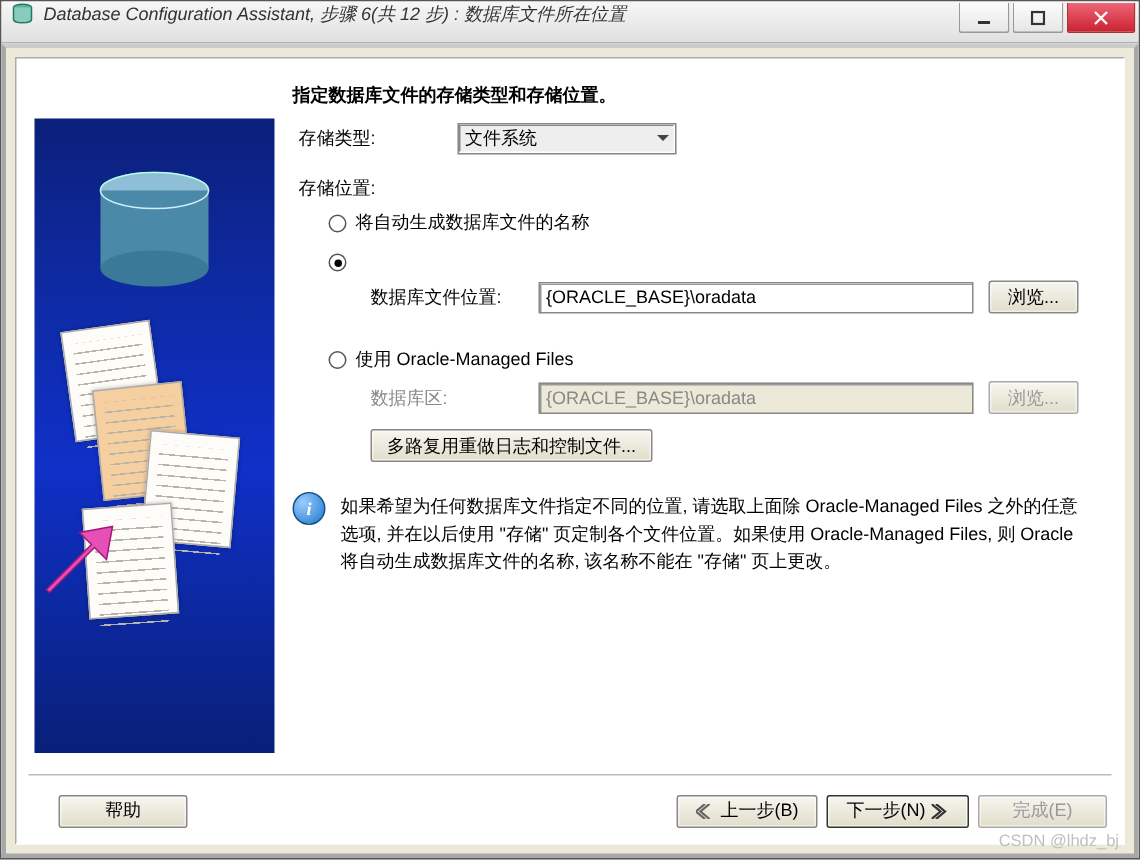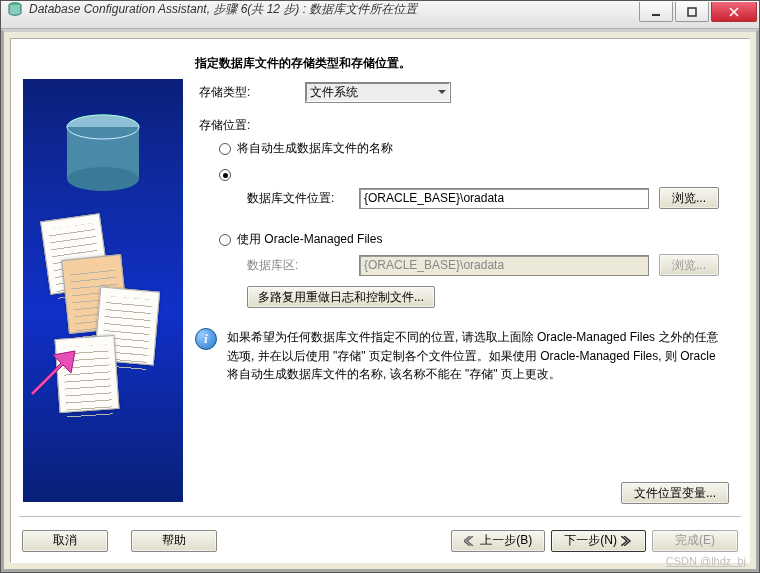--- a/index.html
+++ b/index.html
@@ -34,21 +34,21 @@
 .btn.disabled { color:#999; border-color:#aaa; }
 .radio { width:12px; height:12px; border:1px solid #555; border-radius:50%; margin-right:6px; display:inline-flex; align-items:center; justify-content:center; background:#fff;}
 .radio.sel::after{content:"";width:5px;height:5px;background:#000;border-radius:50%;}
 .infobox { display:flex; gap:10px; margin-top:20px; padding-right:10px; }
 .infoicon { width:22px; height:22px; border-radius:50%; background:radial-gradient(circle at 30% 30%, #9cf, #27c); color:#fff; display:flex; align-items:center; justify-content:center; font-weight:bold; font-style:italic; font-family:Georgia,serif; flex-shrink:0; border:1px solid #158;}
 .infotext { line-height:1.55; }
 .footer { position:absolute; bottom:6px; left:8px; right:8px; height:40px; border-top:1px solid #bbb; padding-top:8px; display:flex; align-items:center;}
 .footer .spacer { flex:1; }
 .footer .btn { min-width:86px; margin:0 3px; }
 .filelocbtn { position:absolute; right:20px; bottom:58px; }
-.watermark { position:absolute; right:10px; bottom:2px; color:#bfbfbf; font-size:11px; pointer-events:none;text-decoration:underline;}
+.watermark { position:absolute; right:10px; bottom:2px; color:#bfbfbf; font-size:11px; pointer-events:none;}
 </style>
 </head>
 <body>
 
 <div class="window">
   <div class="titlebar">
     <span class="appicon">
       <svg width="16" height="16" viewBox="0 0 16 16">
           <ellipse cx="8" cy="4" rx="6" ry="2.2" fill="#5b9" stroke="#276"></ellipse>
           <path d="M2 4v8c0 1.3 2.7 2.2 6 2.2s6-.9 6-2.2V4" fill="#8cb" stroke="#276"></path>
@@ -140,24 +140,22 @@
             <span class="btn" style="padding:1px 10px">多路复用重做日志和控制文件...</span>
           </div>
 
           <div class="infobox">
             <div class="infoicon">i</div>
             <div class="infotext">如果希望为任何数据库文件指定不同的位置, 请选取上面除 Oracle-Managed Files 之外的任意选项, 并在以后使用 "存储" 页定制各个文件位置。如果使用 Oracle-Managed Files, 则 Oracle 将自动生成数据库文件的名称, 该名称不能在 "存储" 页上更改。</div>
           </div>
         </div>
       </div>
 
-      <span class="btn filelocbtn">文件位置变量...</span>
 
       <div class="footer">
-        <span class="btn">取消</span>
         <span class="btn" style="margin-left:20px">帮助</span>
         <span class="spacer"></span>
         <span class="btn">
           <svg width="12" height="10" style="margin-right:4px">
               <path d="M9 0L3 5l6 5" fill="none" stroke="#666" stroke-width="1.5"></path>
               <path d="M6 0L0 5l6 5" fill="none" stroke="#666" stroke-width="1.5"></path>
             </svg>
           <span>上一步(B)</span>
         </span>
         <span class="btn" style="border-color:#333">

